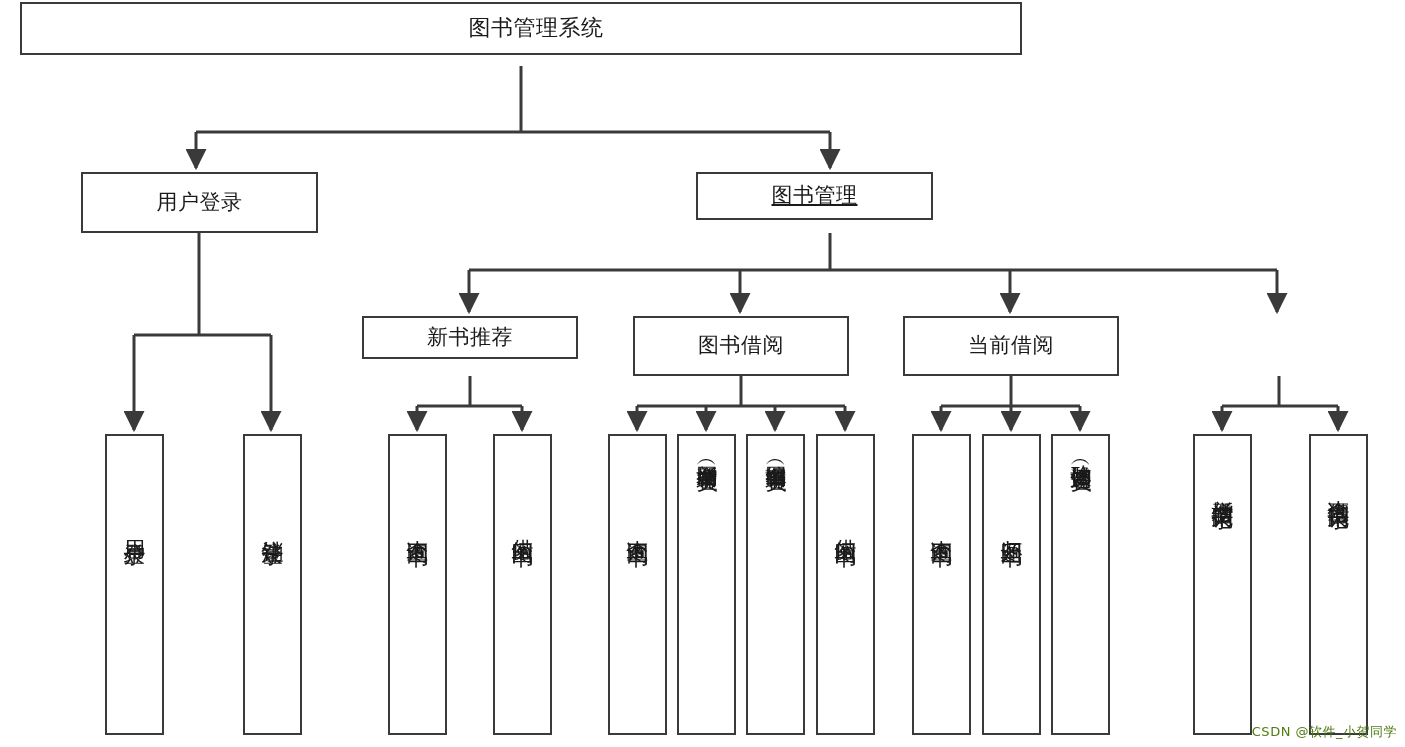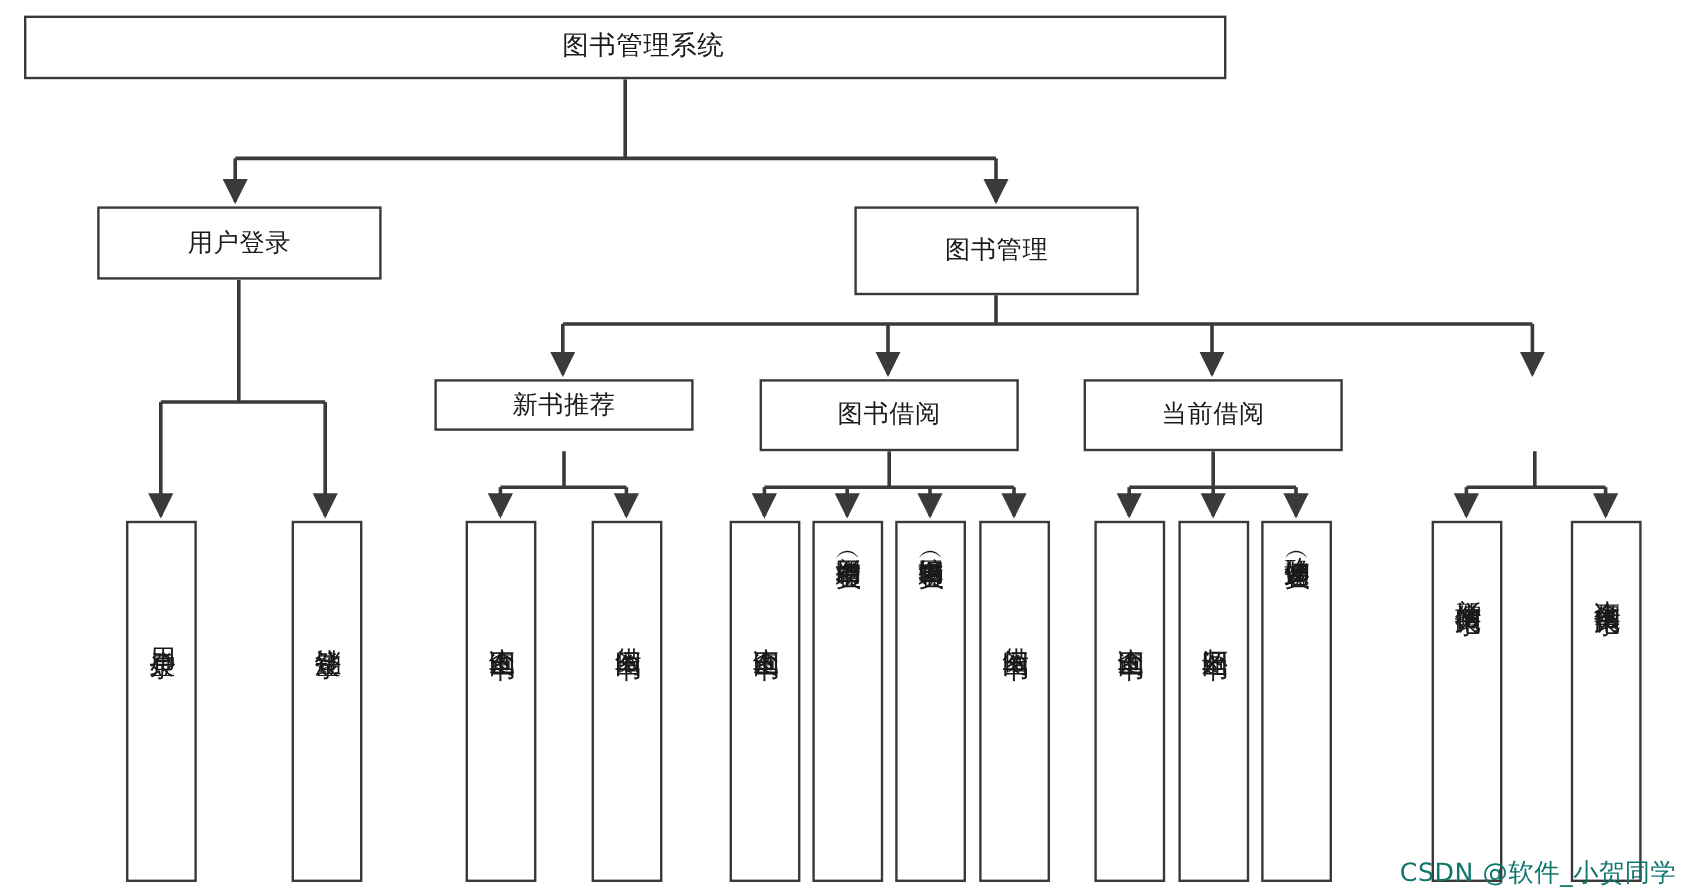--- a/index.html
+++ b/index.html
@@ -65,22 +65,22 @@
     white-space: nowrap;
   }
   .node.vert.tall .node-label {
     font-size: 21px;
     letter-spacing: 1px;
   }
   #watermark {
     position: absolute;
     right: 8px;
     bottom: 6px;
-    font-size: 21px;
-    color: #0f766e;
+    font-size: 13px;
+    color: #4d7c0f;
     white-space: nowrap;
     letter-spacing: 0.5px;
   }
 </style>
 </head>
 <body>
 
 <div id="diagram-root">
 
   <svg id="wire-layer" viewBox="0 0 1405 747" width="1405" height="747" xmlns="http://www.w3.org/2000/svg">
@@ -127,28 +127,28 @@
       <path d="M 1080 406 L 1080 430" marker-end="url(#arrow)"></path>
 
       <path d="M 1279 376 L 1279 406"></path>
       <path d="M 1222 406 L 1338 406"></path>
       <path d="M 1222 406 L 1222 430" marker-end="url(#arrow)"></path>
       <path d="M 1338 406 L 1338 430" marker-end="url(#arrow)"></path>
 
     </g>
   </svg>
 
-  <div class="node horiz root" style="left:20px; top:13px; width:1002px; height:53px;padding-left:30px;">
+  <div class="node horiz root" style="left:20px; top:2px; width:1002px; height:53px;padding-left:30px;">
     <span class="node-label">图书管理系统</span>
   </div>
 
   <div class="node horiz" style="left:81px; top:172px; width:237px; height:61px;">
     <span class="node-label">用户登录</span>
   </div>
-  <div class="node horiz" style="left:712px; top:172px; width:237px; height:74px;">
+  <div class="node horiz" style="left:696px; top:172px; width:237px; height:48px;text-decoration:underline;">
     <span class="node-label">图书管理</span>
   </div>
 
   <div class="node horiz" style="left:362px; top:316px; width:216px; height:43px;">
     <span class="node-label">新书推荐</span>
   </div>
   <div class="node horiz" style="left:903px; top:316px; width:216px; height:60px;">
     <span class="node-label">当前借阅</span>
   </div>
   <div class="node horiz" style="left:633px; top:316px; width:216px; height:60px;">

